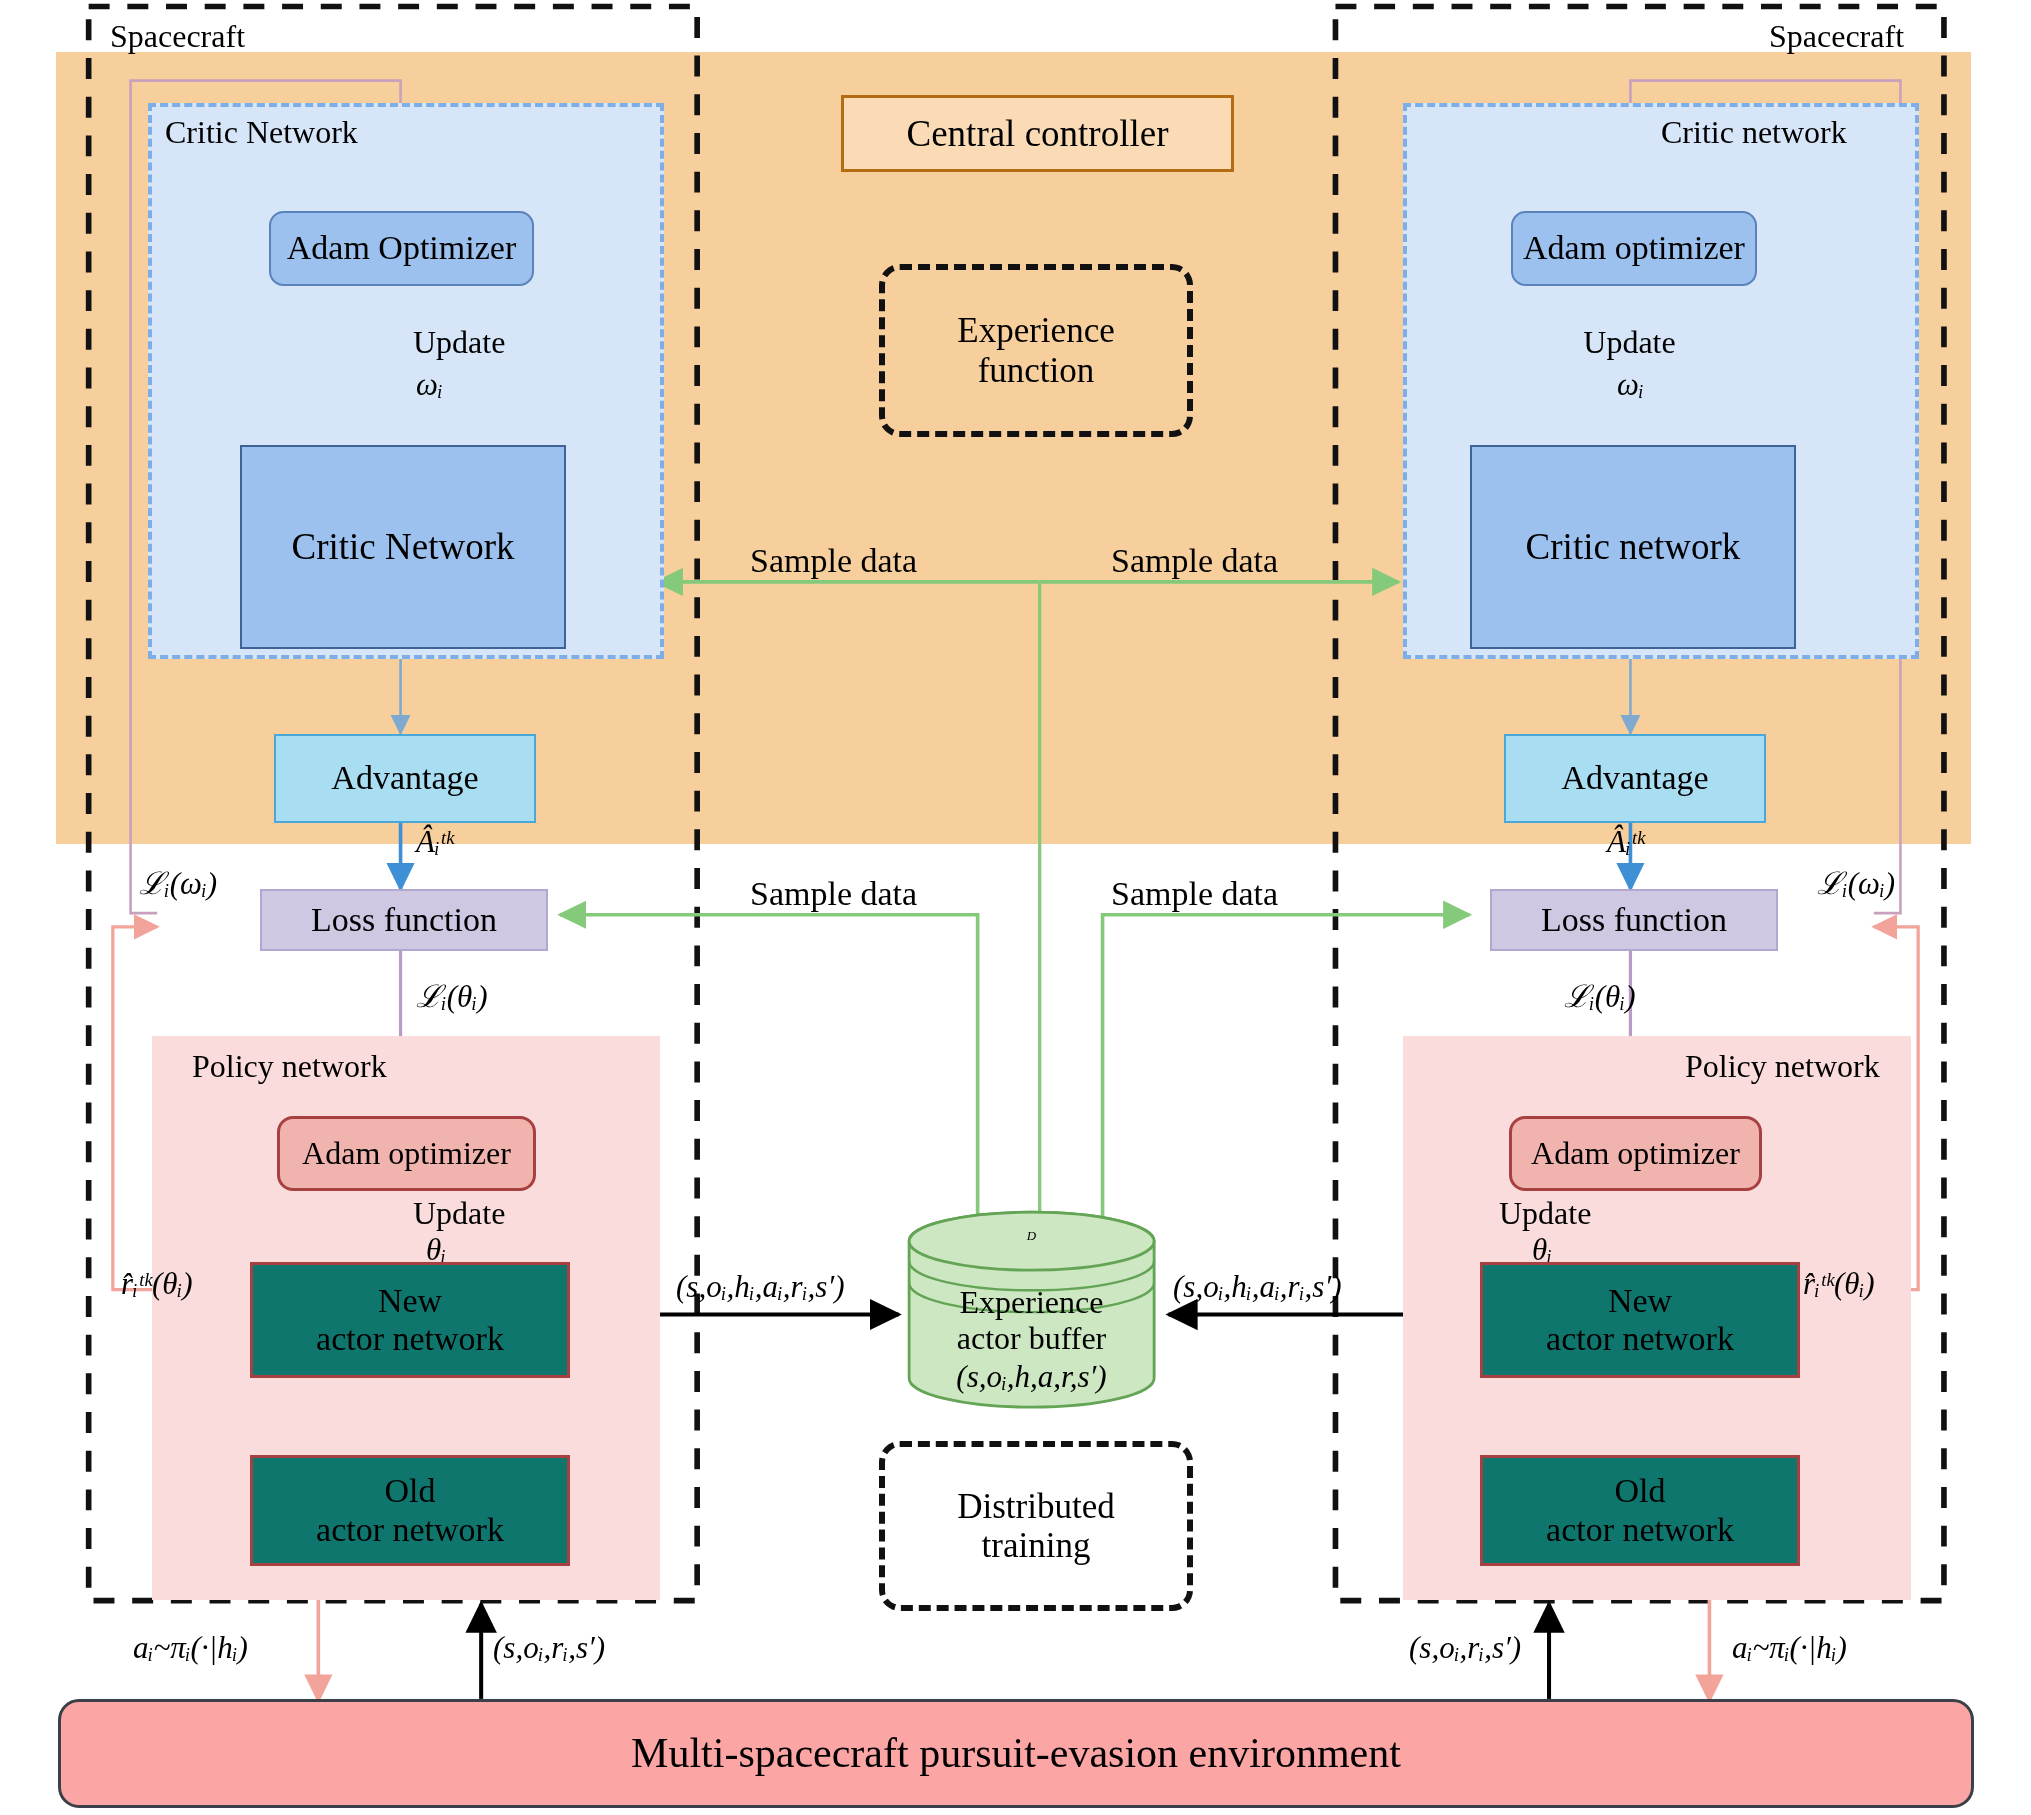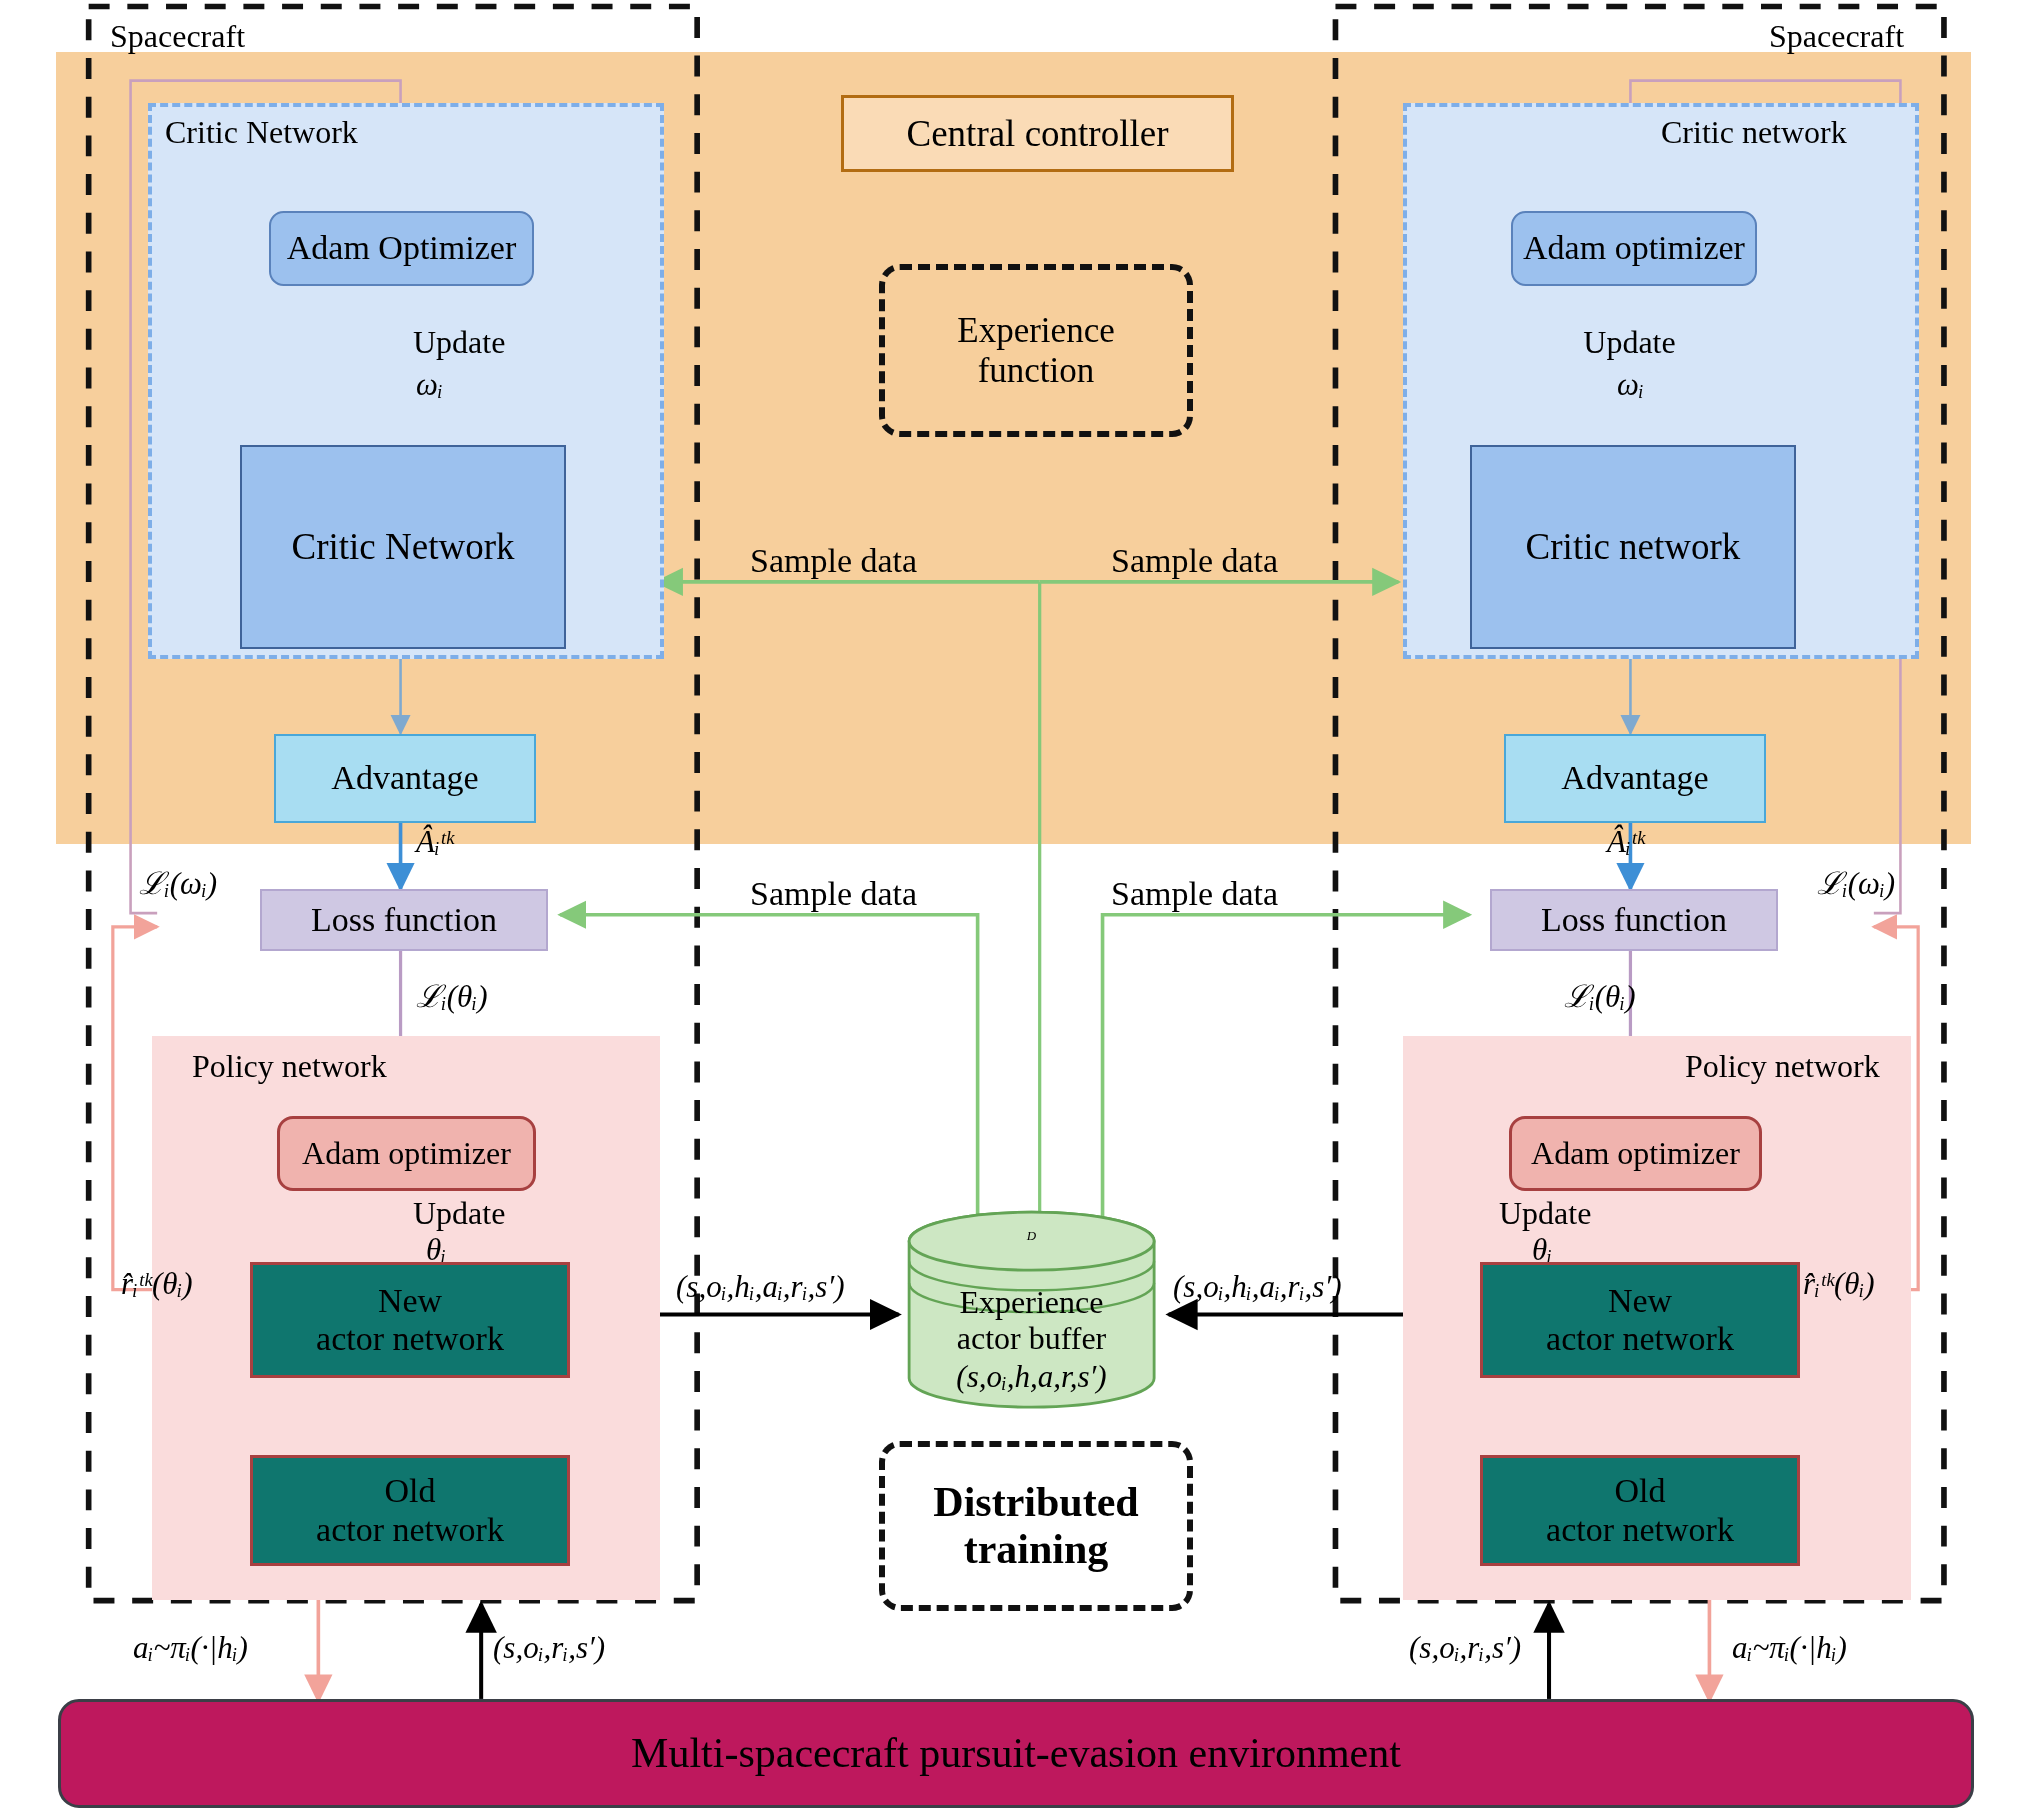--- a/index.html
+++ b/index.html
@@ -24,21 +24,21 @@
 
   
   .policy-group{background:#fadcdc;}
   .policy-title{font-size:32px;margin-left:24px;}
   .red-round{background:#f0b3ae;border:3.2px solid #a74040;border-radius:16px;}
   .red-rect{background:#0f766e;border:3.2px solid #a74040;}
 
   
   .ctrl-box{background:#fadbb6;border:3.2px solid #b26c12;}
   .dash-round{border:6.4px dashed #111;border-radius:21px;background:transparent;}
-  .env-box{background:#be185d;border:3.2px solid #3b3f47;border-radius:21px;}
+  .env-box{background:#fca5a5;border:3.2px solid #3b3f47;border-radius:21px;}
   .t38{font-size:31px;}
   .t40{font-size:32px;}
   .t42{font-size:34px;}
   .t46{font-size:37px;}
   .t52{font-size:42px;}
   .mathl{font-style:italic;font-family:"Liberation Serif","DejaVu Serif",serif;}
   .lbl{white-space:nowrap;}
 
   svg.ov{position:absolute;left:0;top:0;width:2031px;height:1815px;pointer-events:none;}
 </style>
@@ -217,19 +217,19 @@
 <div class="abs t42 lbl" style="left:750px;top:875px;">Sample data</div>
 <div class="abs t42 lbl" style="left:1111px;top:875px;">Sample data</div>
 
 <div class="abs ctr t44 mathl" style="left:951px;top:1219px;width:161px;height:35px;">D</div>
 <div class="abs ctr t40" style="left:909px;top:1287px;width:245px;height:105px;flex-direction:column;">
   <span>Experience</span>
   <span>actor buffer</span>
   <span class="mathl t38" style="margin-top:3.2px;">(s,oᵢ,h,a,r,s′)</span>
 </div>
 
-<div class="abs dash-round ctr" style="left:879px;top:1441px;width:302px;height:158px;flex-direction:column;font-size:42px;font-weight:bold;">
+<div class="abs dash-round ctr" style="left:879px;top:1441px;width:302px;height:158px;flex-direction:column;font-size:35px;">
   <span>Distributed</span>
   <span>training</span>
 </div>
 
 <div class="abs env-box ctr t52" style="left:58px;top:1699px;width:1910px;height:103px;">Multi-spacecraft pursuit-evasion environment</div>
 
 
 </body></html>

